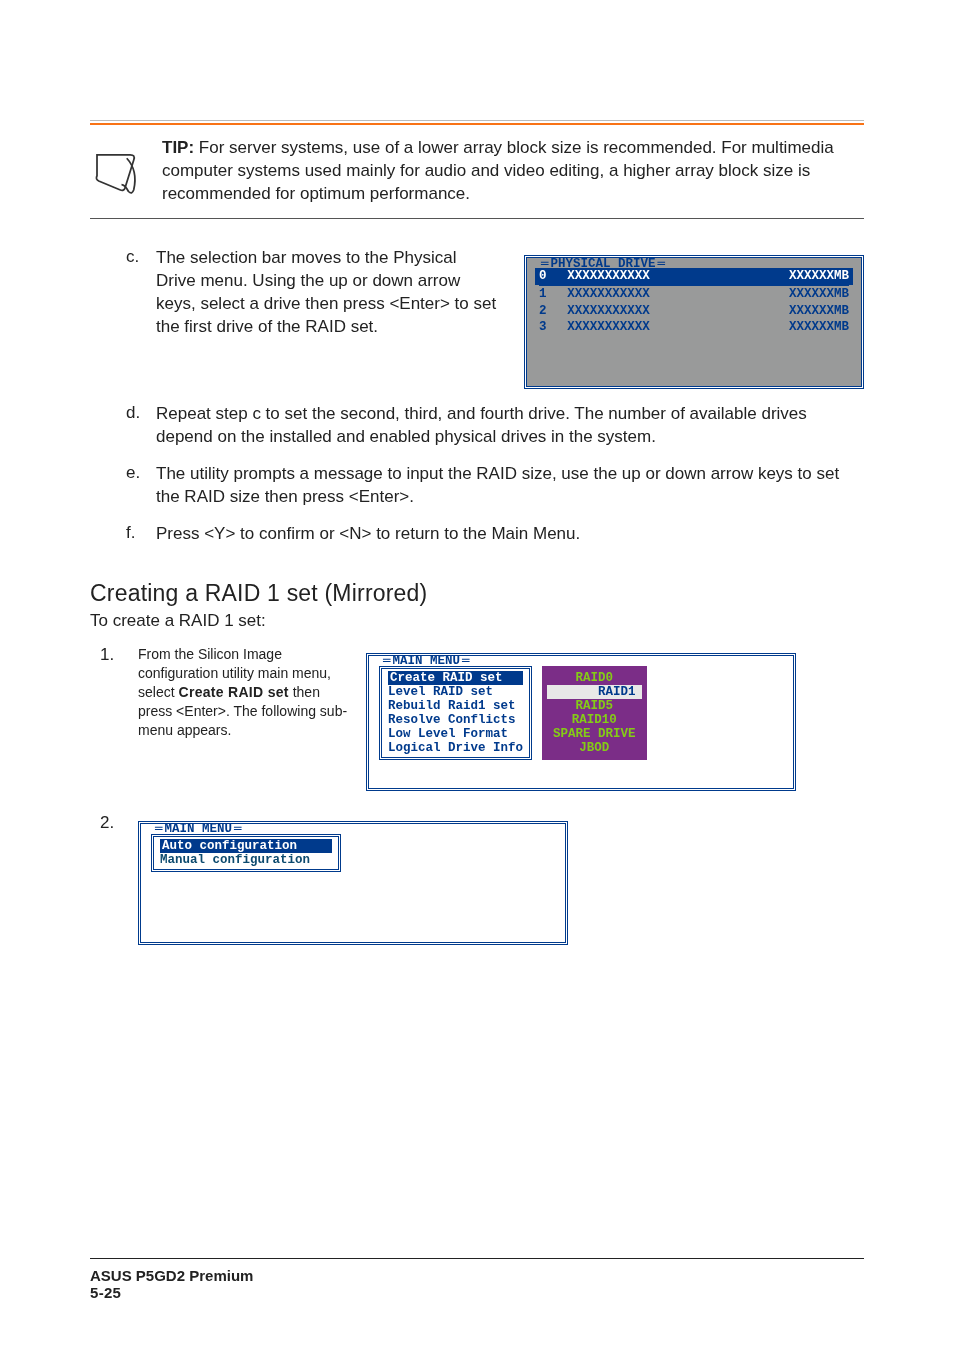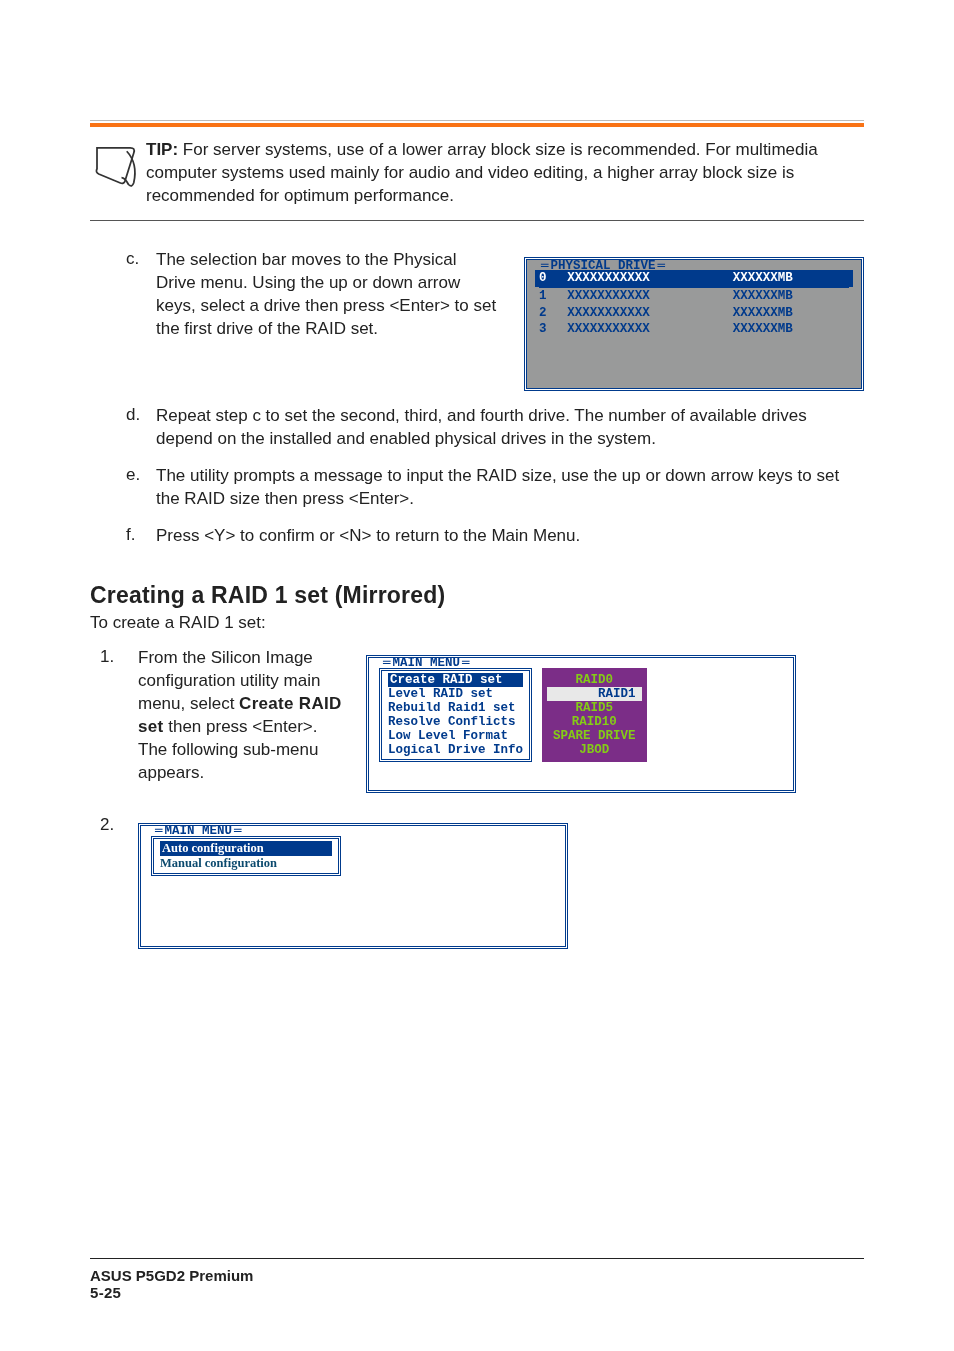--- a/index.html
+++ b/index.html
@@ -1,66 +1,66 @@
 <!DOCTYPE html>
 <html><head>
 <meta charset="utf-8">
 <style>
   * { box-sizing: border-box; margin: 0; padding: 0; }
   body { background: #fff; font-family: Arial, Helvetica, sans-serif; color: #222; }
   .page { width: 954px; height: 1351px; margin: 0 auto; position: relative; padding: 120px 90px 40px 90px; }
-  .tip-row { display: flex; border-top: 4px solid #f97316; border-bottom: 1px solid #555; padding: 12px 0 12px 0; margin-bottom: 28px; }
+  .tip-row { display: flex; gap: 16px; border-top: 2px solid #f97316; border-bottom: 1px solid #555; padding: 12px 0 12px 0; margin-bottom: 28px; align-items: flex-end; }
   .tip-icon { width: 56px; flex: 0 0 56px; position: relative; }
   .tip-icon svg { width: 56px; height: 56px; }
   .tip-text { font-size: 17px; line-height: 1.35; }
   .tip-text b { font-weight: bold; }
   .hr-light { border: none; border-top: 1px solid #bbb; }
   .step-with-panel { display: flex; gap: 16px; align-items: flex-start; }
   .step-with-panel .step-text { flex: 1; font-size: 17px; line-height: 1.35; }
   .step-with-panel .panel-wrap { flex: 0 0 auto; }
   .substep { display: flex; gap: 10px; margin-bottom: 14px; margin-left: 36px; }
   .substep .bullet { width: 20px; flex: 0 0 20px; font-size: 17px; }
   .substep .body { flex: 1; font-size: 17px; line-height: 1.35; gap: 26px; }
-  .section-h { font-size: 23px; font-weight: bold; margin-top: 34px; margin-bottom: 4px; letter-spacing: 0.2px; }
+  .section-h { font-size: 23px; font-weight: normal; margin-top: 34px; margin-bottom: 4px; letter-spacing: 0.2px; }
   .section-sub { font-size: 17px; margin-bottom: 14px; }
   .numstep { display: flex; gap: 18px; margin-bottom: 22px; margin-left: 10px; }
   .numstep .num { width: 20px; flex: 0 0 20px; font-size: 17px; }
-  .numstep .body { font-size: 17px; line-height: 1.35; }
+  .numstep .body { font-size: 14px; line-height: 1.35; }
   .numstep .body b.strong { font-weight: bold; letter-spacing: 0.3px; }
   .numstep .flexrow { display: flex; gap: 18px; align-items: flex-start; width: 100%; }
   .numstep .flexrow .txt { flex: 0 0 210px; }
   .numstep .flexrow .panel-wrap { flex: 1; }
 
   
   .bios-panel { font-family: "Courier New", monospace; font-size: 12.5px; color: #003a8c; position: relative; }
   .bios-box { border: 3px double #003a8c; position: relative; margin-top: 8px; }
   .bios-title { position: absolute; top: -2px; left: 10px; background: transparent; color: #003a8c; padding: 0 4px; font-weight: bold; z-index: 2; }
   .bios-title::before { content: "\2550"; margin-right: 2px; }
   .bios-title::after { content: "\2550"; margin-left: 2px; }
 
   .phys-panel { width: 340px; }
   .phys-inner { background: #999a9a; padding: 10px 8px 50px 8px; }
   .phys-table { width: 100%; border-collapse: collapse; }
   .phys-table td { padding: 0 4px; font-weight: bold; color: #003a8c; }
   .phys-table tr.sel td { background: #003a8c; color: #fff; }
-  .phys-table td.right { }
+  .phys-table td.right { text-align: right; }
   .phys-top-divider { border-top: 1px solid #003a8c; }
 
   .main-panel { width: 430px; }
   .main-inner { display: flex; gap: 10px; padding: 10px 10px 28px 10px; }
   .menu-left { border: 3px double #003a8c; padding: 2px 6px 2px 6px; }
   .menu-left .item { white-space: nowrap; color: #003a8c; font-weight: bold; }
   .menu-left .item.sel { background: #003a8c; color: #fff; padding: 0 2px; }
 
   .menu-right { border: 3px double #7b2d87; padding: 2px 2px 2px 2px; background: #7b2d87; }
   .menu-right .ritem { color: #84cc16; text-align: center; font-weight: bold; padding: 0 6px; }
   .menu-right .ritem.white { background: #e8e8e8; color: #003a8c; text-align: right; }
 
   .main-panel-2 { width: 430px; }
-  .cfg-inner { padding: 10px 10px 70px 10px; font-family: Liberation Serif, serif; }
+  .cfg-inner { padding: 10px 10px 70px 10px; }
   .cfg-menu { border: 3px double #003a8c; padding: 2px 6px; width: 190px; }
   .cfg-menu .citem { color: #0c4a6e; font-weight: bold; }
   .cfg-menu .citem.sel { background: #003a8c; color: #fff; padding: 0 2px; }
 
   .footer { position: absolute; bottom: 50px; left: 90px; right: 90px; border-top: 1px solid #222; padding-top: 8px; display: flex; justify-content: space-between; font-weight: bold; font-size: 15px; flex-direction: column; }
   .footer .pn { letter-spacing: 0.3px; }
 </style>
 </head>
 <body>
 

